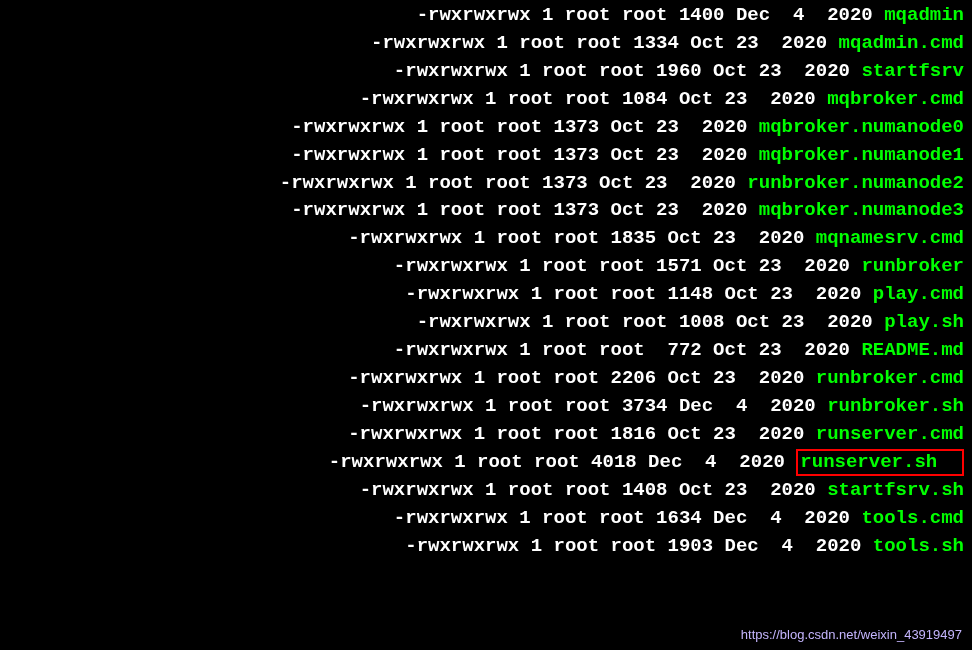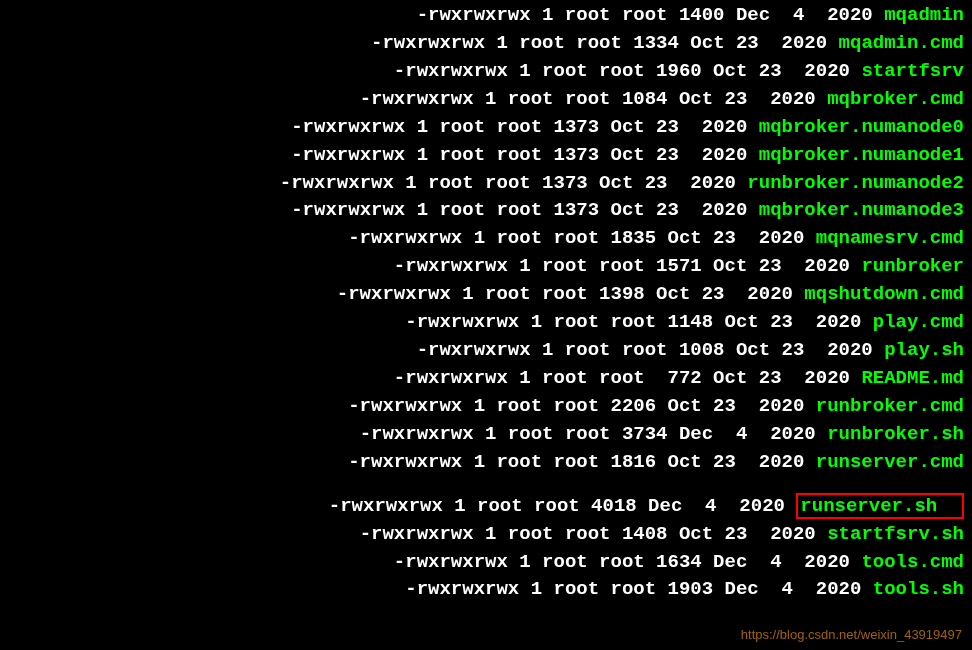--- a/index.html
+++ b/index.html
@@ -32,47 +32,45 @@
     }
     .filename {
       color: #00ff00;
       font-weight: bold;
     }
     .highlighted {
       border: 2px solid #ff0000;
       padding: 0 2px;
       display: inline-block;
       line-height: 1.2;
-      margin-top: 16px;
     }
     .watermark {
       position: absolute;
       bottom: 8px;
       right: 10px;
-      color: #a16207;
+      color: #c4b5fd;
       font-size: 13px;
       font-weight: normal;
       font-family: Arial, sans-serif;
     }
   </style>
 </head>
 <body>
 
 <div class="terminal" id="terminal-rows">
     <div class="row"><span class="perm">-rwxrwxrwx</span><span class="links"> 1</span><span class="owner"> root</span><span class="group"> root</span><span class="size"> 1400</span><span class="date"> Dec  4</span><span class="year">  2020 </span><span class="filename">mqadmin</span></div>
     <div class="row"><span class="perm">-rwxrwxrwx</span><span class="links"> 1</span><span class="owner"> root</span><span class="group"> root</span><span class="size"> 1334</span><span class="date"> Oct 23</span><span class="year">  2020 </span><span class="filename">mqadmin.cmd</span></div>
     <div class="row"><span class="perm">-rwxrwxrwx</span><span class="links"> 1</span><span class="owner"> root</span><span class="group"> root</span><span class="size"> 1960</span><span class="date"> Oct 23</span><span class="year">  2020 </span><span class="filename">startfsrv</span></div>
     <div class="row"><span class="perm">-rwxrwxrwx</span><span class="links"> 1</span><span class="owner"> root</span><span class="group"> root</span><span class="size"> 1084</span><span class="date"> Oct 23</span><span class="year">  2020 </span><span class="filename">mqbroker.cmd</span></div>
     <div class="row"><span class="perm">-rwxrwxrwx</span><span class="links"> 1</span><span class="owner"> root</span><span class="group"> root</span><span class="size"> 1373</span><span class="date"> Oct 23</span><span class="year">  2020 </span><span class="filename">mqbroker.numanode0</span></div>
     <div class="row"><span class="perm">-rwxrwxrwx</span><span class="links"> 1</span><span class="owner"> root</span><span class="group"> root</span><span class="size"> 1373</span><span class="date"> Oct 23</span><span class="year">  2020 </span><span class="filename">mqbroker.numanode1</span></div>
     <div class="row"><span class="perm">-rwxrwxrwx</span><span class="links"> 1</span><span class="owner"> root</span><span class="group"> root</span><span class="size"> 1373</span><span class="date"> Oct 23</span><span class="year">  2020 </span><span class="filename">runbroker.numanode2</span></div>
     <div class="row"><span class="perm">-rwxrwxrwx</span><span class="links"> 1</span><span class="owner"> root</span><span class="group"> root</span><span class="size"> 1373</span><span class="date"> Oct 23</span><span class="year">  2020 </span><span class="filename">mqbroker.numanode3</span></div>
     <div class="row"><span class="perm">-rwxrwxrwx</span><span class="links"> 1</span><span class="owner"> root</span><span class="group"> root</span><span class="size"> 1835</span><span class="date"> Oct 23</span><span class="year">  2020 </span><span class="filename">mqnamesrv.cmd</span></div>
     <div class="row"><span class="perm">-rwxrwxrwx</span><span class="links"> 1</span><span class="owner"> root</span><span class="group"> root</span><span class="size"> 1571</span><span class="date"> Oct 23</span><span class="year">  2020 </span><span class="filename">runbroker</span></div>
-    <div class="row"><span class="perm">-rwxrwxrwx</span><span class="links"> 1</span><span class="owner"> root</span><span class="group"> root</span><span class="size"> 1398</span><span class="date"> Oct 23</span><span class="year">  2020 </span><span class="filename">mqshutdown.cmd</span></div>
     <div class="row"><span class="perm">-rwxrwxrwx</span><span class="links"> 1</span><span class="owner"> root</span><span class="group"> root</span><span class="size"> 1148</span><span class="date"> Oct 23</span><span class="year">  2020 </span><span class="filename">play.cmd</span></div>
     <div class="row"><span class="perm">-rwxrwxrwx</span><span class="links"> 1</span><span class="owner"> root</span><span class="group"> root</span><span class="size"> 1008</span><span class="date"> Oct 23</span><span class="year">  2020 </span><span class="filename">play.sh</span></div>
     <div class="row"><span class="perm">-rwxrwxrwx</span><span class="links"> 1</span><span class="owner"> root</span><span class="group"> root</span><span class="size">  772</span><span class="date"> Oct 23</span><span class="year">  2020 </span><span class="filename">README.md</span></div>
     <div class="row"><span class="perm">-rwxrwxrwx</span><span class="links"> 1</span><span class="owner"> root</span><span class="group"> root</span><span class="size"> 2206</span><span class="date"> Oct 23</span><span class="year">  2020 </span><span class="filename">runbroker.cmd</span></div>
     <div class="row"><span class="perm">-rwxrwxrwx</span><span class="links"> 1</span><span class="owner"> root</span><span class="group"> root</span><span class="size"> 3734</span><span class="date"> Dec  4</span><span class="year">  2020 </span><span class="filename">runbroker.sh</span></div>
     <div class="row"><span class="perm">-rwxrwxrwx</span><span class="links"> 1</span><span class="owner"> root</span><span class="group"> root</span><span class="size"> 1816</span><span class="date"> Oct 23</span><span class="year">  2020 </span><span class="filename">runserver.cmd</span></div>
     <div class="row"><span class="perm">-rwxrwxrwx</span><span class="links"> 1</span><span class="owner"> root</span><span class="group"> root</span><span class="size"> 4018</span><span class="date"> Dec  4</span><span class="year">  2020 </span><span class="filename highlighted">runserver.sh  </span></div>
     <div class="row"><span class="perm">-rwxrwxrwx</span><span class="links"> 1</span><span class="owner"> root</span><span class="group"> root</span><span class="size"> 1408</span><span class="date"> Oct 23</span><span class="year">  2020 </span><span class="filename">startfsrv.sh</span></div>
     <div class="row"><span class="perm">-rwxrwxrwx</span><span class="links"> 1</span><span class="owner"> root</span><span class="group"> root</span><span class="size"> 1634</span><span class="date"> Dec  4</span><span class="year">  2020 </span><span class="filename">tools.cmd</span></div>
     <div class="row"><span class="perm">-rwxrwxrwx</span><span class="links"> 1</span><span class="owner"> root</span><span class="group"> root</span><span class="size"> 1903</span><span class="date"> Dec  4</span><span class="year">  2020 </span><span class="filename">tools.sh</span></div>

